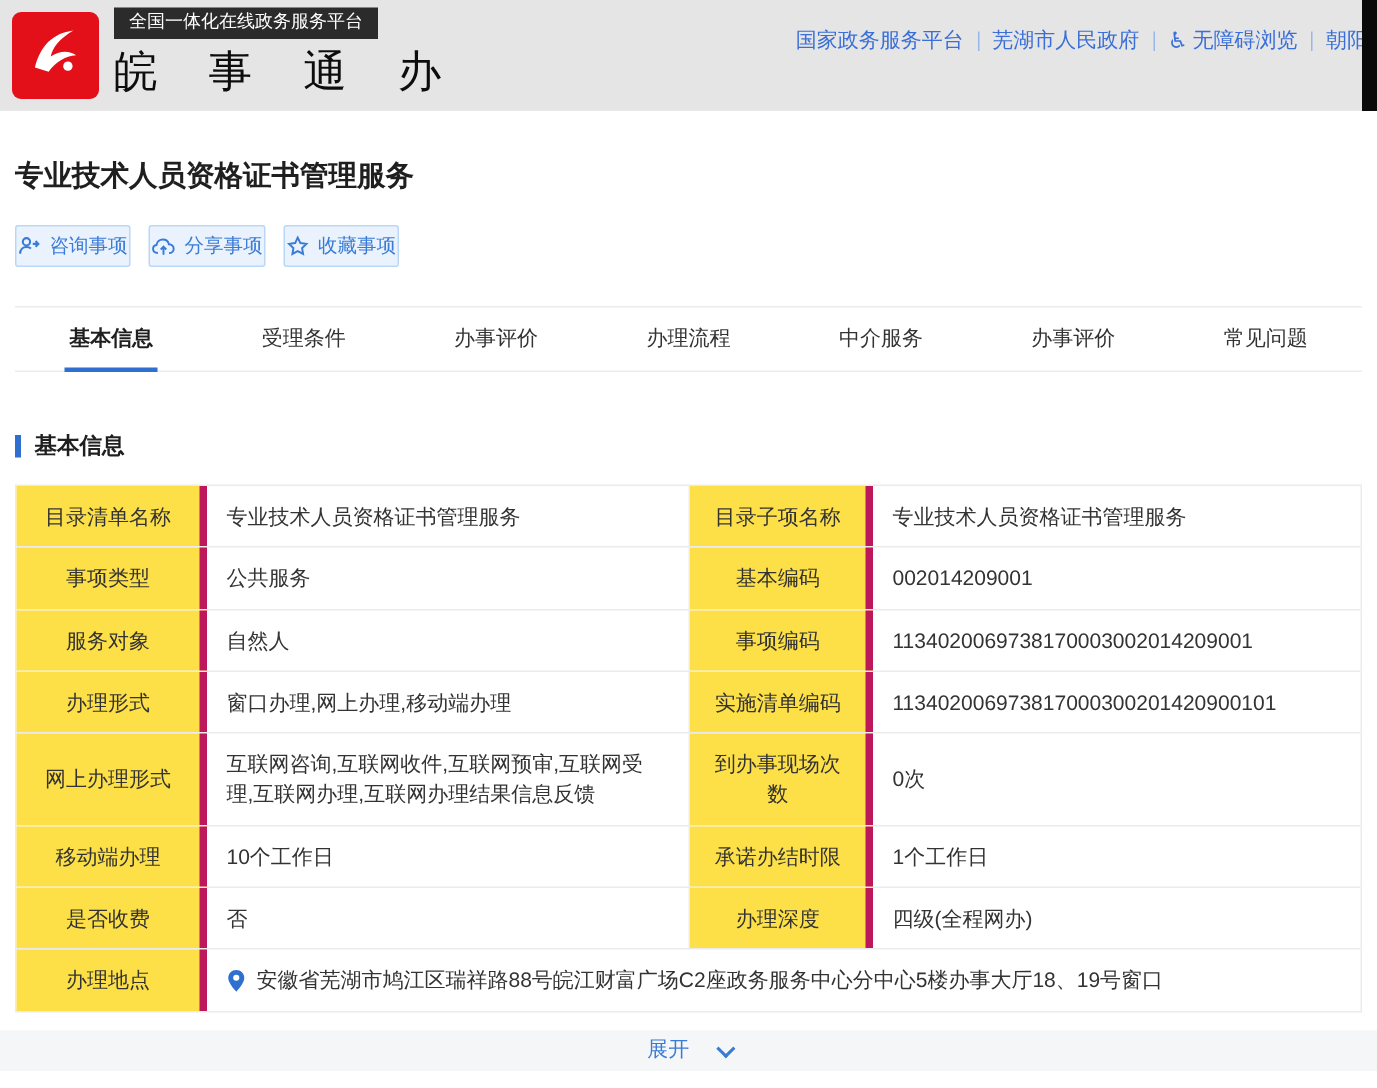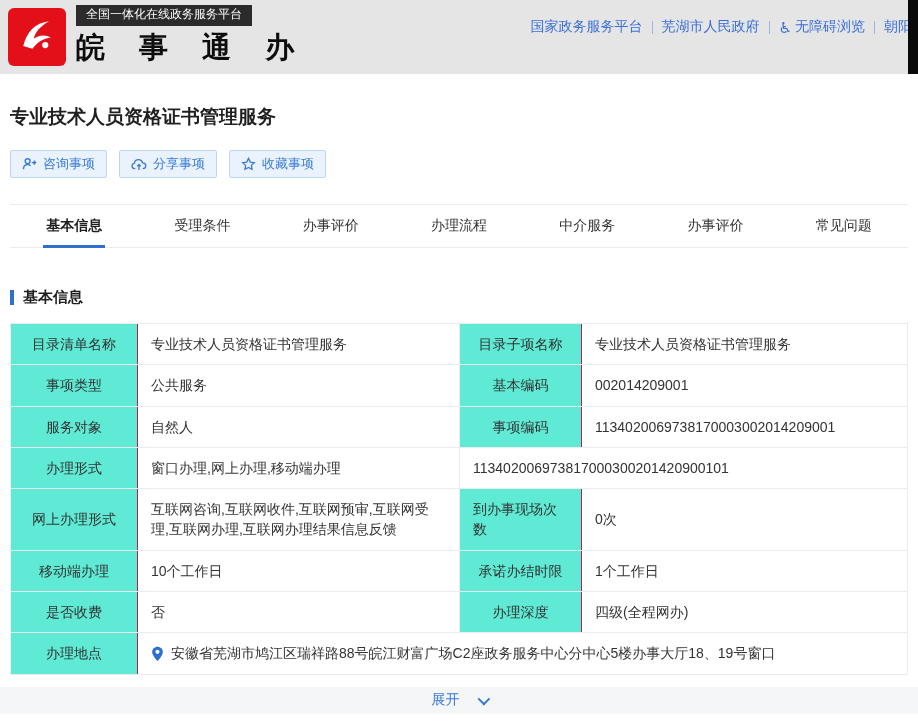--- a/index.html
+++ b/index.html
@@ -34,21 +34,21 @@
     display: inline-block;
     align-self: flex-start;
     background: #2b2b2b;
     color: #fff;
     font-size: 12px;
     padding: 2px 10px 3px;
     line-height: 1.3;
   }
   .site-title {
     font-size: 29px;
-    font-weight: bold;
+    font-weight: normal;
     color: #0d0d0d;
     letter-spacing: 13px;
     margin-top: 2px;
     white-space: nowrap;
     text-align: right;
   }
   .header-nav {
     position: absolute;
     right: 6px; top: 18px;
     display: flex; align-items: center;
@@ -73,21 +73,21 @@
   .page-title {
     margin-top: 30px;
     font-size: 19px;
     font-weight: bold;
     color: #1f1f1f;
   }
 
   .actions { margin-top: 20px; display: flex; gap: 12px; }
   .chip {
     display: inline-flex; align-items: center; gap: 6px;
-    padding: 4px 11px;
+    padding: 4px 1px;
     background: #eaf3fd;
     border: 1px solid #b9d7f6;
     border-radius: 2px;
     color: #3a7bd5;
     font-size: 13px;
     cursor: pointer;
   }
   .chip svg { display: block; }
 
   .tabs {
@@ -126,23 +126,24 @@
     border-bottom: 1px solid #ebebeb;
   }
   .trow.addr { grid-template-columns: 127px 1fr; border-bottom: none; }
   .tcell {
     padding: 10px 13px;
     font-size: 14px;
     display: flex; align-items: center;
     line-height: 1.45;
   }
   .tlabel {
-    background: #5eead4;
+    background: #fde047;
     justify-content: center;
-    border-right: 1px solid #be185d;
+    text-align: center;
+    border-right: 5px solid #be185d;
     color: #333;
   }
   .tvalue { color: #333; border-right: 1px solid #ebebeb; }
   .tvalue.lastcol { border-right: none; }
   .pin { flex: 0 0 auto; margin-right: 7px; display: inline-flex; }
 
   
   .expand-bar {
     margin-top: 12px;
     height: 27px;
@@ -275,20 +276,21 @@
     <div class="trow">
       <div class="tcell tlabel">服务对象</div>
       <div class="tcell tvalue">自然人</div>
       <div class="tcell tlabel">事项编码</div>
       <div class="tcell tvalue lastcol">1134020069738170003002014209001</div>
     </div>
 
     <div class="trow">
       <div class="tcell tlabel">办理形式</div>
       <div class="tcell tvalue">窗口办理,网上办理,移动端办理</div>
+      <div class="tcell tlabel">实施清单编码</div>
       <div class="tcell tvalue lastcol">113402006973817000300201420900101</div>
     </div>
 
     <div class="trow">
       <div class="tcell tlabel">网上办理形式</div>
       <div class="tcell tvalue">互联网咨询,互联网收件,互联网预审,互联网受理,互联网办理,互联网办理结果信息反馈</div>
       <div class="tcell tlabel">到办事现场次数</div>
       <div class="tcell tvalue lastcol">0次</div>
     </div>
 

